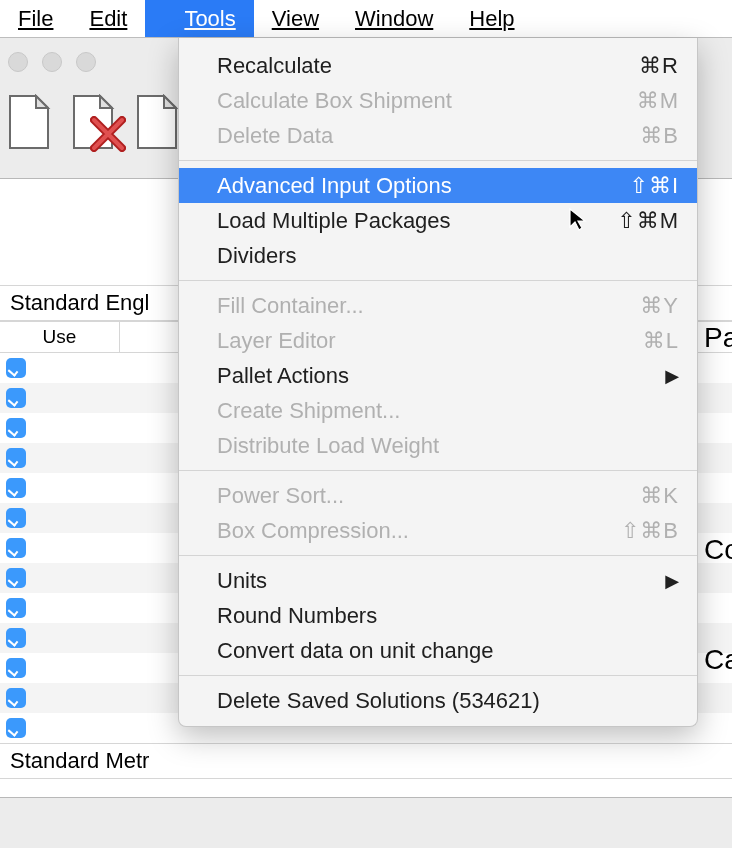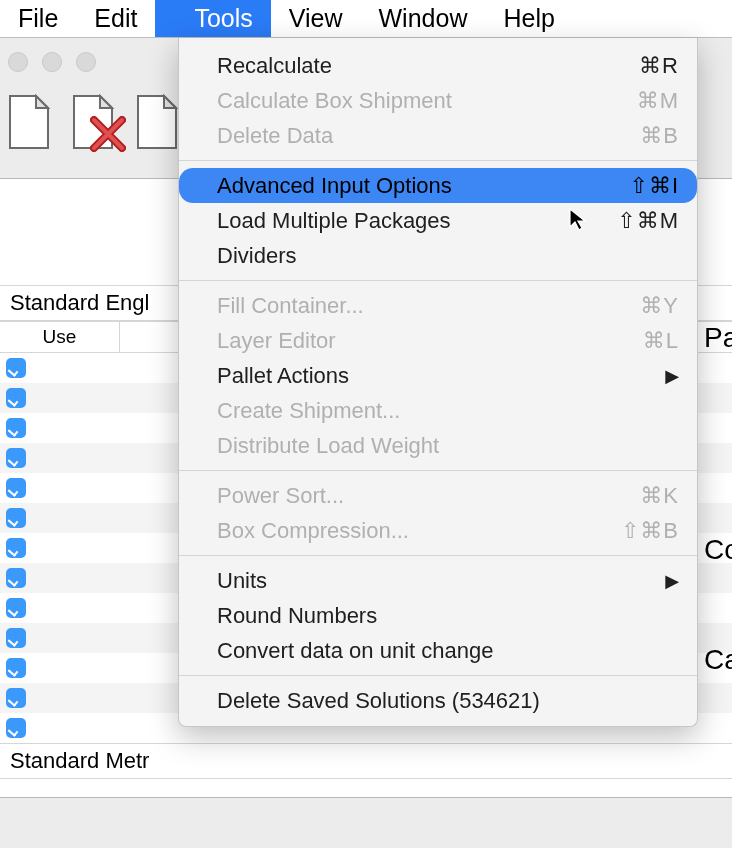--- a/index.html
+++ b/index.html
@@ -24,21 +24,22 @@
       align-items: center;
       width: 100%;
       height: 100%;
     }
     .menu-root {
       padding: 0 18px;
       height: 100%;
       display: flex;
       align-items: center;
       cursor: default;
-      font-size: 25px;
+      font-size: 22px;
+      text-decoration: underline;
     }
     .menu-root.active {
       background: #2a7bf6;
       color: #fff;
       padding-left: 39px;
     }
     .window-area {
       position: relative;
       height: 810px;
     }
@@ -153,22 +154,21 @@
       align-items: center;
       justify-content: space-between;
       height: 35px;
       padding: 0 18px 0 38px;
       font-size: 22px;
       color: #202020;
     }
     .menu-item.disabled { color: #b0b0b0; }
     .menu-item.highlighted {
       background: #3d87f5;
-      color: #000000;
-      border-radius: 14px;
+      color: #ffffff;
     }
     .menu-sep {
       height: 1px;
       background: #d4d4d4;
       margin: 7px 0;
     }
     .shortcut {
       font-size: 22px;
       letter-spacing: 1px;
       white-space: nowrap;

